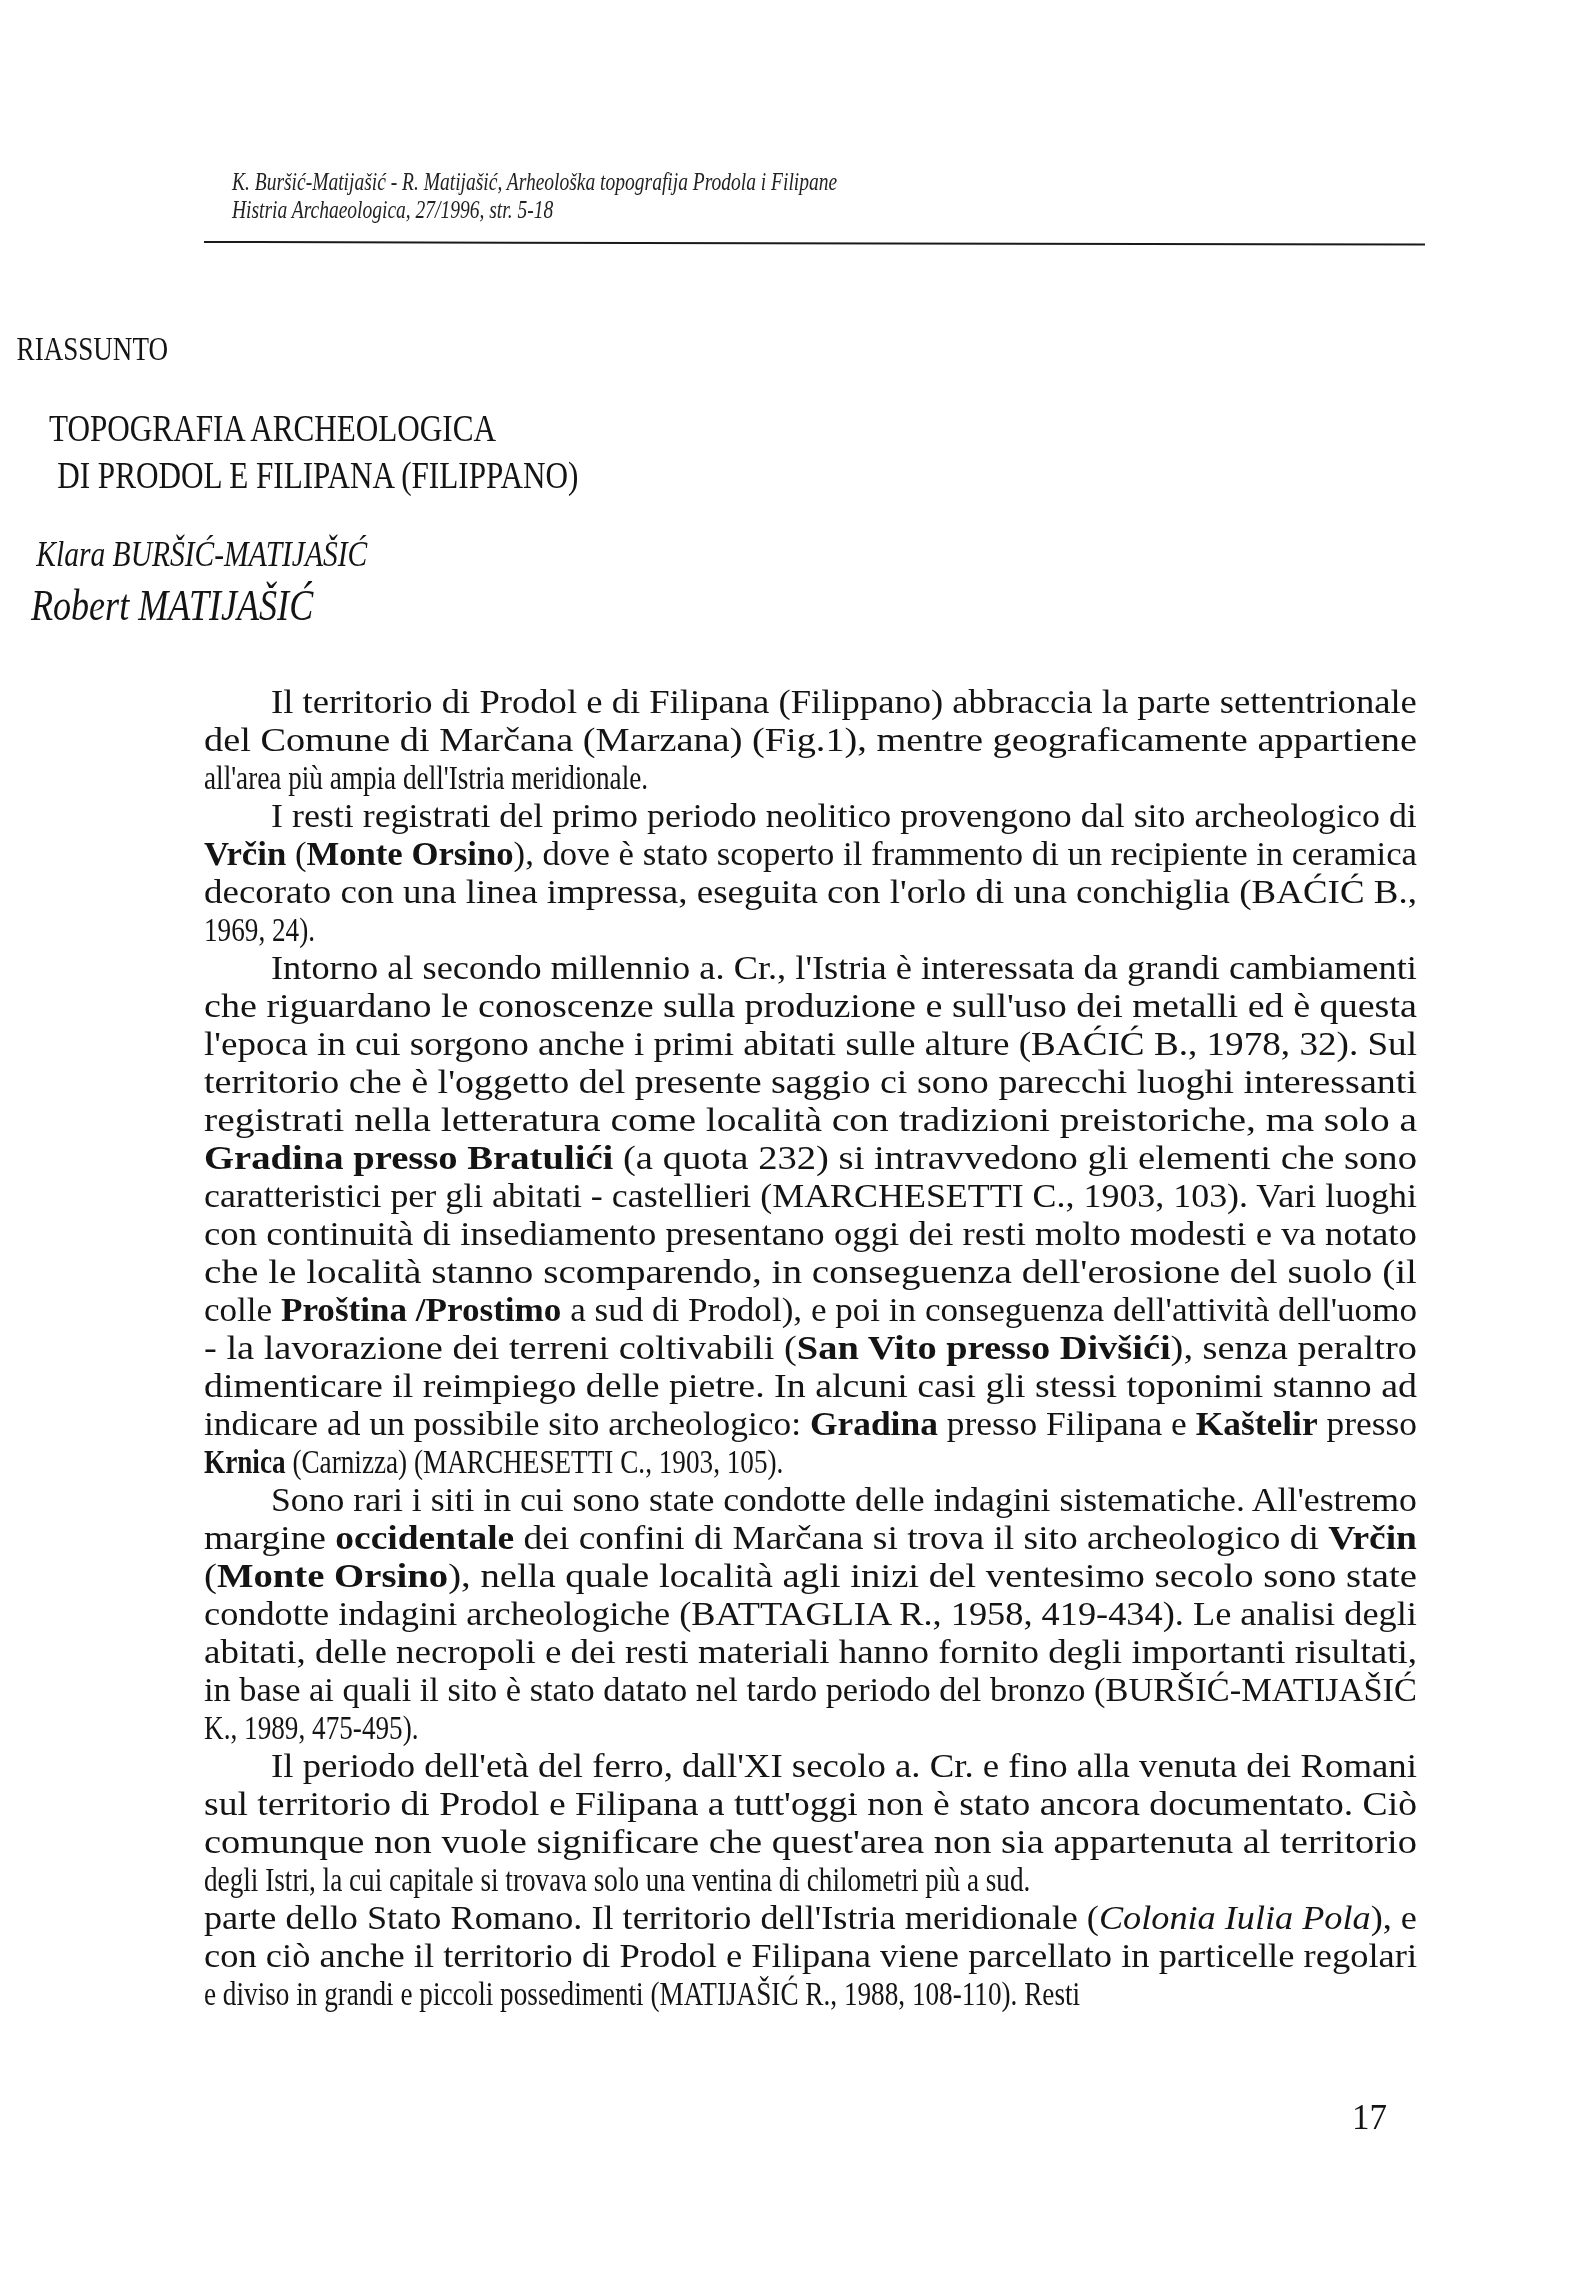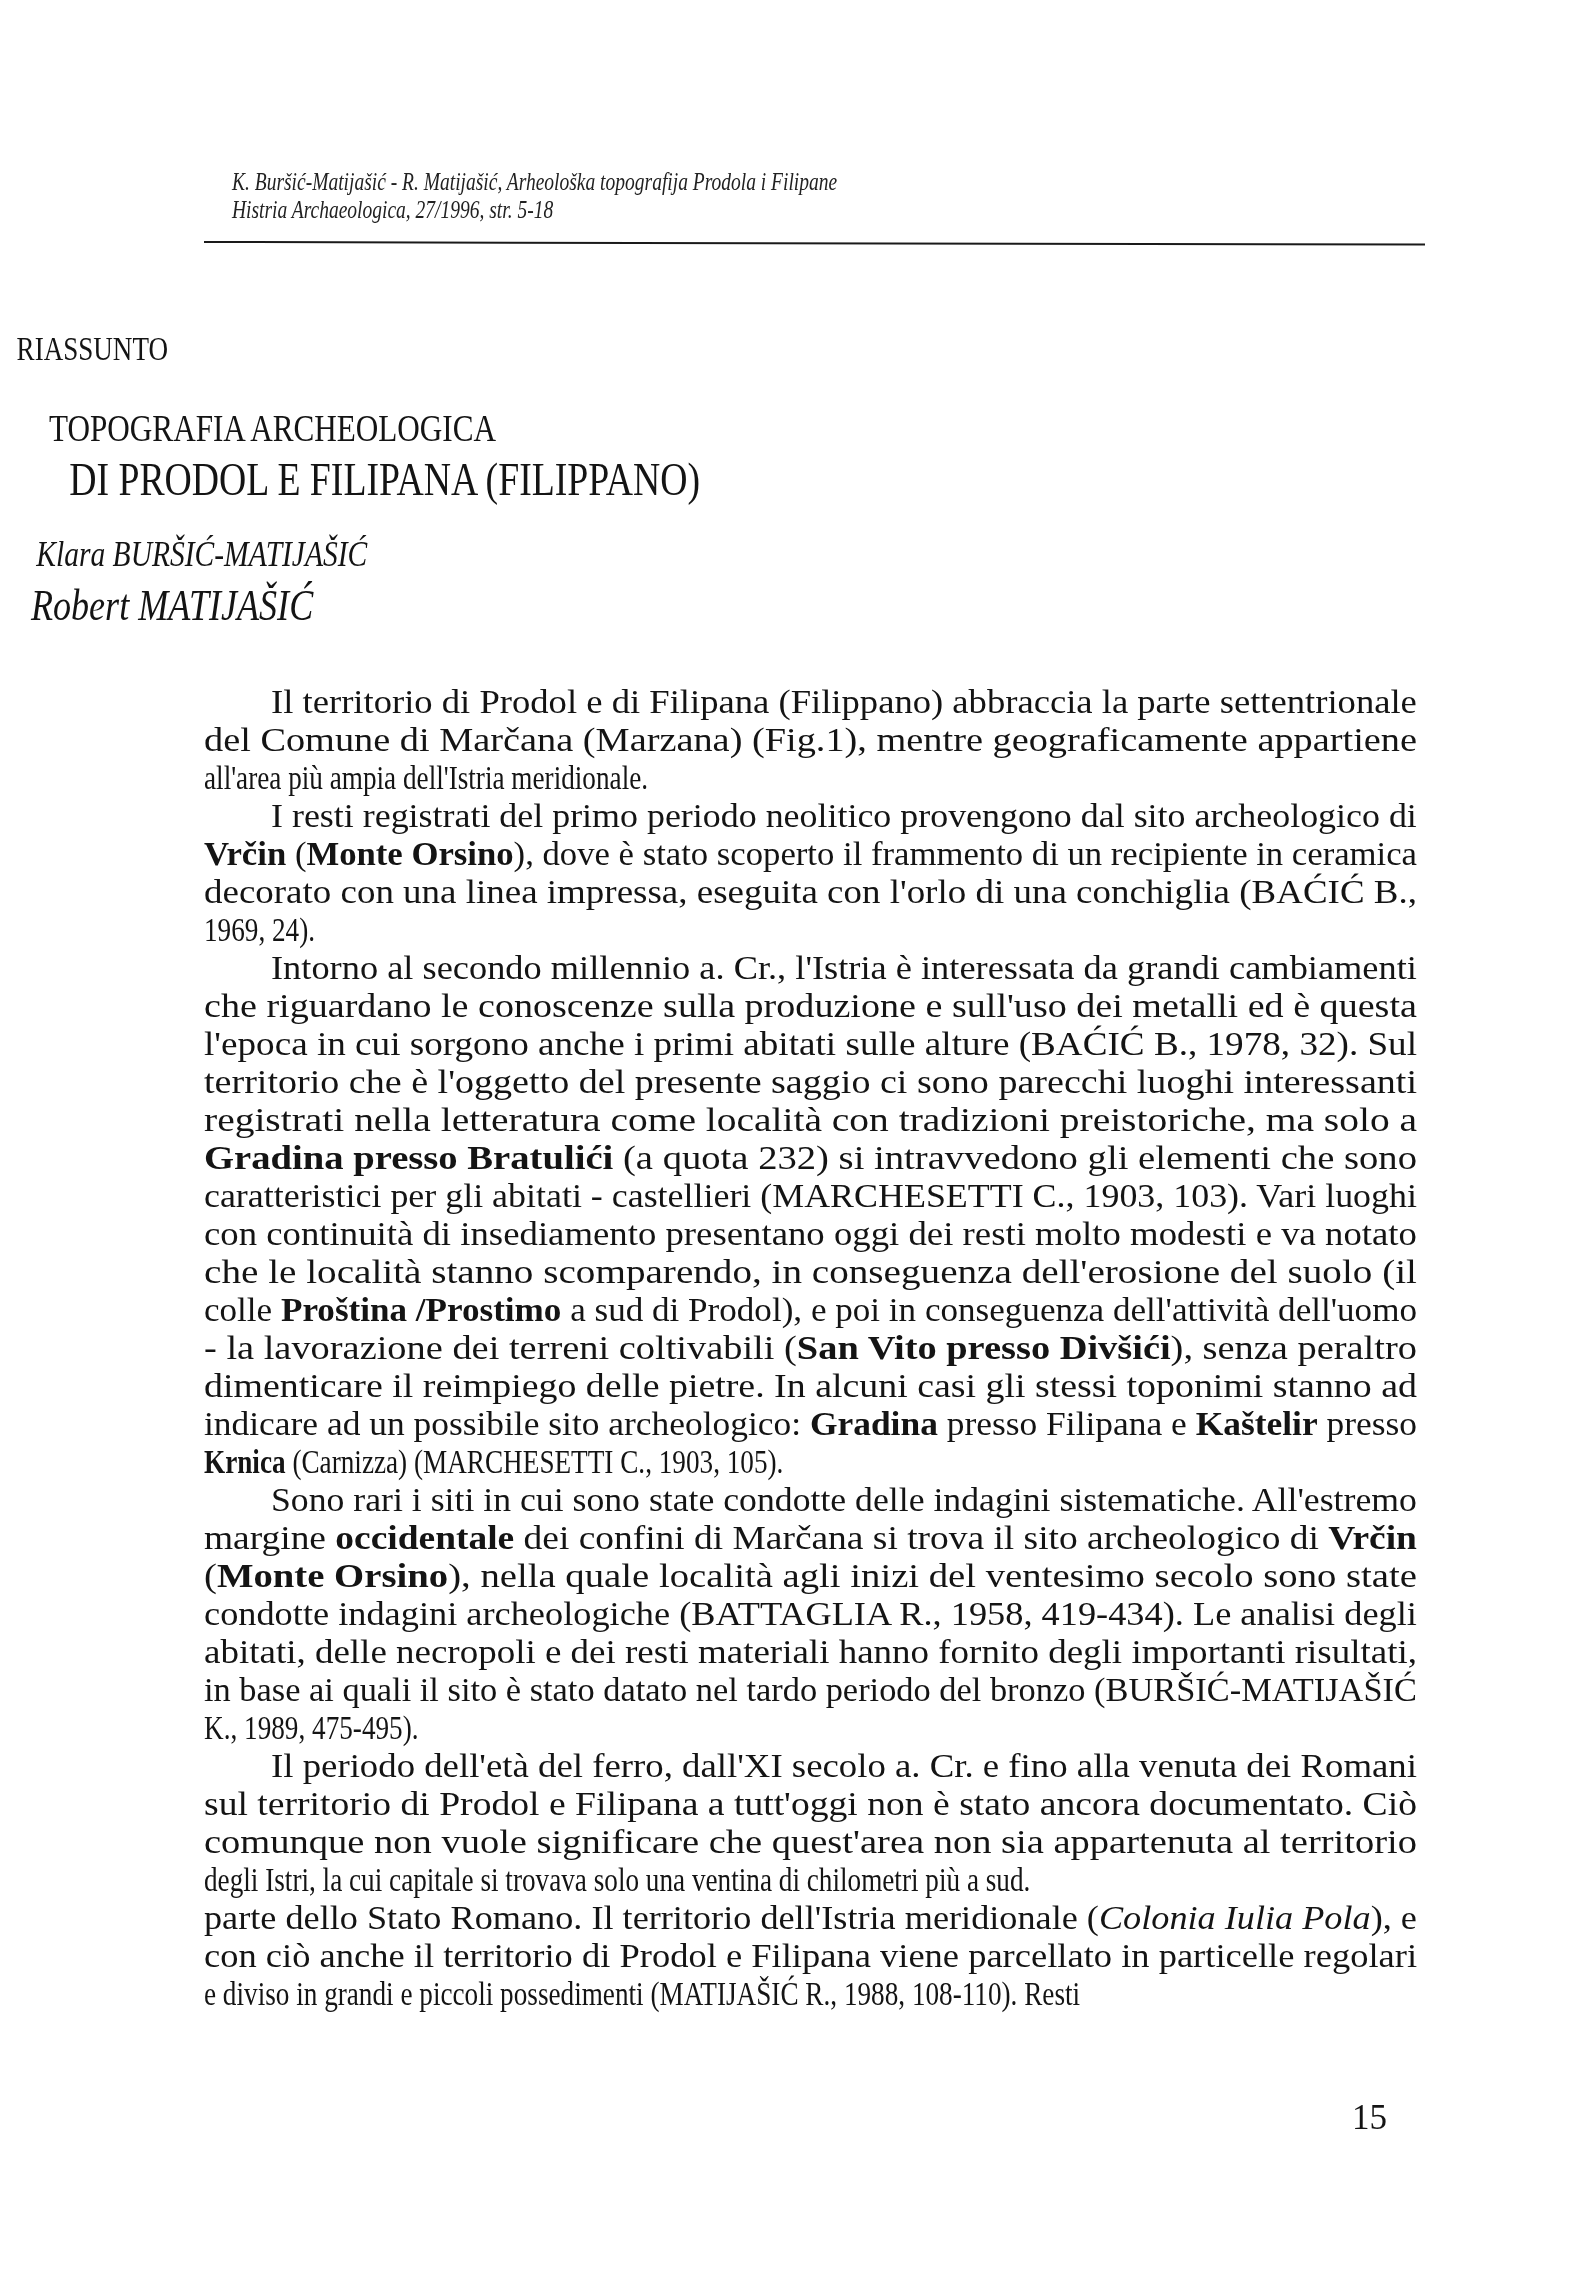--- a/index.html
+++ b/index.html
@@ -7,21 +7,21 @@
          font-family:"Liberation Serif","DejaVu Serif",serif; }
   .header { position:absolute; left:204px; top:168px; width:1221px;margin-left:28px; }
   .header .hl { font-style:italic; font-size:25px; line-height:27.5px; white-space:nowrap;
                 transform:scaleX(0.78); transform-origin:left top; color:#222; }
   .rule { position:absolute; left:204px; top:241px; width:1221px; height:1.8px; background:#1a1a1a;
           transform:rotate(0.12deg); transform-origin:left center; }
   .center { position:absolute; left:0; width:1596px; }
   .center span { display:inline-block; white-space:nowrap; transform:scaleX(0.82); }
   .summary { top:331px; font-size:33px; }
   .title1 { top:406px; font-size:38px; }
-  .title2 { top:453px; font-size:46px; }
+  .title2 { top:453px; font-size:38px; }
   .auth1 { top:533px; font-size:36px; font-style:italic; }
   .auth2 { top:580px; font-size:44px; font-style:italic; }
   .body { position:absolute; left:204px; top:659px; width:1212px;margin-top:24px; }
   .line { height:38px; line-height:38px; font-size:34px; white-space:nowrap; overflow:visible; }
   .line span.t { display:inline-block; transform-origin:left center; }
   .line.indent { padding-left:67px; }
   .pagenum { position:absolute; left:1352px; top:2098px; font-size:35px; }
   b { font-weight:bold; }
   i { font-style:italic; }
 </style>
@@ -71,14 +71,14 @@
     <div class="line"><span class="t" style="transform: scaleX(0.8);">K., 1989, 475-495).</span></div>
     <div class="line indent"><span class="t" style="transform: scaleX(1.0818);">Il periodo dell'età del ferro, dall'XI secolo a. Cr. e fino alla venuta dei Romani</span></div>
     <div class="line"><span class="t" style="transform: scaleX(1.1069);">sul territorio di Prodol e Filipana a tutt'oggi non è stato ancora documentato. Ciò</span></div>
     <div class="line"><span class="t" style="transform: scaleX(1.1325);">comunque non vuole significare che quest'area non sia appartenuta al territorio</span></div>
     <div class="line"><span class="t" style="transform: scaleX(0.8);">degli Istri, la cui capitale si trovava solo una ventina di chilometri più a sud.</span></div>
     <div class="line"><span class="t" style="transform: scaleX(1.0656);">parte dello Stato Romano. Il territorio dell'Istria meridionale (<i>Colonia Iulia Pola</i>), e</span></div>
     <div class="line"><span class="t" style="transform: scaleX(1.0734);">con ciò anche il territorio di Prodol e Filipana viene parcellato in particelle regolari</span></div>
     <div class="line"><span class="t" style="transform: scaleX(0.8);">e diviso in grandi e piccoli possedimenti (MATIJAŠIĆ R., 1988, 108-110). Resti</span></div>
   </div>
 
-<div class="pagenum">15</div>
+<div class="pagenum">17</div>
 
 
 </body></html>

